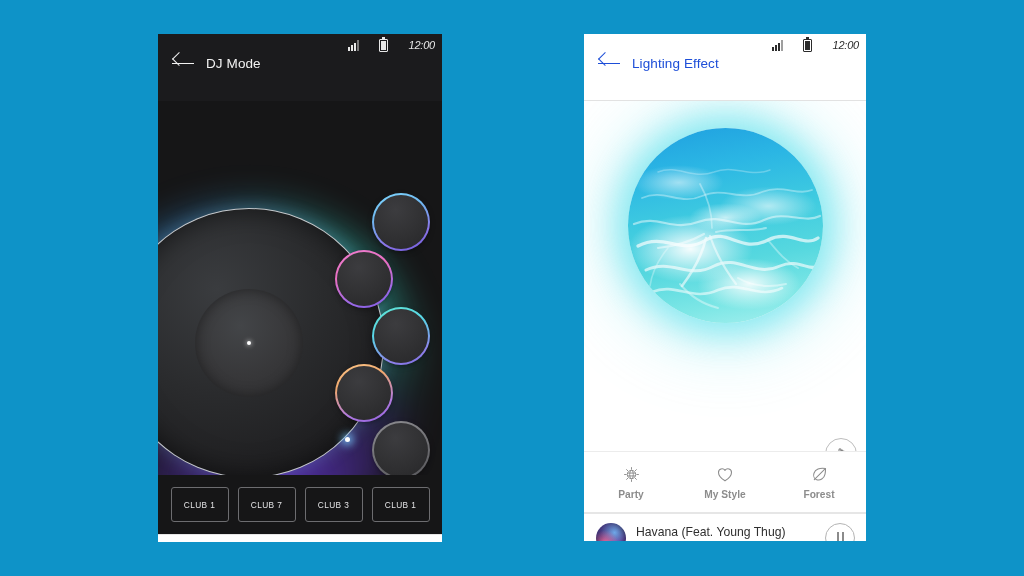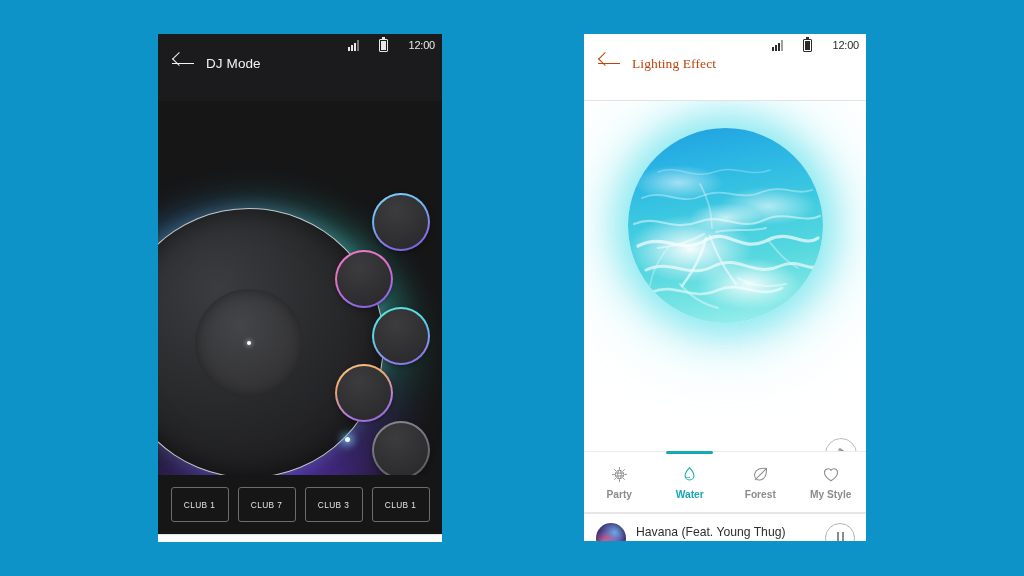--- a/index.html
+++ b/index.html
@@ -12,21 +12,21 @@
   }
   .stage{position:absolute;inset:0;}
 
   
   .phone{position:absolute;overflow:hidden;}
   .phone-left{left:158px;top:34px;width:284px;height:508px;background:#1b1b1d;}
   .phone-right{left:584px;top:34px;width:282px;height:507px;background:#ffffff;}
 
   
   .statusbar{height:22px;display:flex;align-items:center;justify-content:flex-end;
-    padding-right:7px;gap:20px;box-sizing:border-box;}
+    padding-right:7px;gap:20px;box-sizing:border-box;font-style:italic;}
   .sb-dark{background:#1b1b1d;color:#e8e8e8;}
   .sb-light{background:#ffffff;color:#2b2b2b;}
   .sb-time{font-size:11px;letter-spacing:-0.2px;line-height:1;}
   .sig{display:flex;align-items:flex-end;gap:1px;height:11px;}
   .sig i{display:block;width:2px;background:currentColor;}
   .sig i:nth-child(1){height:4px;}
   .sig i:nth-child(2){height:6px;}
   .sig i:nth-child(3){height:8px;}
   .sig i:nth-child(4){height:11px;opacity:.45;}
   .bat{position:relative;width:7px;height:11px;border:1px solid currentColor;border-radius:1px;}
@@ -36,21 +36,21 @@
   
   .appbar{height:45px;display:flex;padding-left:14px;gap:12px;box-sizing:border-box;}
   .appbar-dark{background:#1b1b1d;}
   .appbar-light{background:#ffffff;border-bottom:1px solid #e2e2e2;}
   .back-arrow{width:22px;height:16px;position:relative;flex:0 0 auto;cursor:pointer;}
   .back-arrow:before{content:"";position:absolute;left:0;top:7px;width:22px;height:1.4px;background:currentColor;}
   .back-arrow:after{content:"";position:absolute;left:0;top:3px;width:9px;height:9px;
     border-left:1.4px solid currentColor;border-top:1.4px solid currentColor;transform:rotate(-45deg);transform-origin:left top;}
   .bar-title{font-size:13.5px;letter-spacing:.1px;}
   .t-dark{color:#f2f2f2;}
-  .t-light{color:#c2410c;font-family:Liberation Serif, serif;}
+  .t-light{color:#1d4ed8;}
 
   
   .dj-stage{position:relative;height:374px;background:#161617;overflow:hidden;}
   .dj-glow{position:absolute;left:-78px;top:100px;width:340px;height:340px;border-radius:50%;
     background:
       radial-gradient(circle at 74% 26%, rgba(55,235,215,.55) 0%, rgba(55,235,215,0) 42%),
       radial-gradient(circle at 58% 88%, rgba(118,60,255,.68) 0%, rgba(90,40,230,0) 48%),
       radial-gradient(circle at 18% 8%, rgba(60,170,255,.45) 0%, rgba(60,170,255,0) 46%);
     filter:blur(17px);}
   .platter{position:absolute;left:-44px;top:107px;width:268px;height:268px;border-radius:50%;
@@ -274,51 +274,41 @@
           <svg width="19" height="19" viewBox="0 0 24 24" fill="none" stroke="currentColor" stroke-width="1.2">
             <circle cx="12" cy="12" r="5.3"></circle>
             <ellipse cx="12" cy="12" rx="2.3" ry="5.3"></ellipse>
             <path d="M6.8 10.2h10.4M6.8 13.8h10.4"></path>
             <path d="M12 3.2v2.1M12 18.7v2.1M3.2 12h2.1M18.7 12h2.1M5.8 5.8l1.5 1.5M16.7 16.7l1.5 1.5M18.2 5.8l-1.5 1.5M7.3 16.7l-1.5 1.5" stroke-linecap="round"></path>
           </svg>
         </div>
         <div class="tab-label">Party</div>
       </div>
 
-      <div class="tab active">
-        <div class="tab-ind"></div>
+
+      <div class="tab">
+
         <div class="tab-ico">
-          <svg width="19" height="19" viewBox="0 0 24 24" fill="none" stroke="currentColor" stroke-width="1.3" stroke-linejoin="round">
-            <path d="M12 3.2c0 0-5.6 6.2-5.6 10.1a5.6 5.6 0 0 0 11.2 0C17.6 9.4 12 3.2 12 3.2z"></path>
-            <path d="M7.2 15.1c1.6.9 3.4 1 5 .3" stroke-width="1.1" stroke-linecap="round"></path>
+          <svg width="20" height="20" viewBox="0 0 24 24" fill="none" stroke="currentColor" stroke-width="1.3" stroke-linejoin="round">
+            <path d="M12 20.2s-7.8-4.9-7.8-10A4.3 4.3 0 0 1 12 7.6a4.3 4.3 0 0 1 7.8 2.6c0 5.1-7.8 10-7.8 10z"></path>
           </svg>
         </div>
-        <div class="tab-label">Water</div>
+        <div class="tab-label">My Style</div>
       </div>
 
       <div class="tab">
 
         <div class="tab-ico">
           <svg width="19" height="19" viewBox="0 0 24 24" fill="none" stroke="currentColor" stroke-width="1.3" stroke-linecap="round" stroke-linejoin="round">
             <path d="M19.6 4.4c-7.4-1.5-13 1.4-14.6 6-1.2 3.5.4 7 3.4 8.2 4.3 1.7 9.4-1.6 10.6-7.2.5-2.4.6-4.7.6-7z"></path>
             <path d="M18.4 5.6L5.4 18.6"></path>
           </svg>
         </div>
         <div class="tab-label">Forest</div>
       </div>
-
-      <div class="tab">
-
-        <div class="tab-ico">
-          <svg width="20" height="20" viewBox="0 0 24 24" fill="none" stroke="currentColor" stroke-width="1.3" stroke-linejoin="round">
-            <path d="M12 20.2s-7.8-4.9-7.8-10A4.3 4.3 0 0 1 12 7.6a4.3 4.3 0 0 1 7.8 2.6c0 5.1-7.8 10-7.8 10z"></path>
-          </svg>
-        </div>
-        <div class="tab-label">My Style</div>
-      </div>
     </div>
 
     <div class="nowplay">
       <div class="art"></div>
       <div class="np-text">
         <div class="np-title">Havana (Feat. Young Thug)</div>
         <div class="np-artist">Camila Cabello</div>
       </div>
       <div class="pausebtn">
           <i></i>

